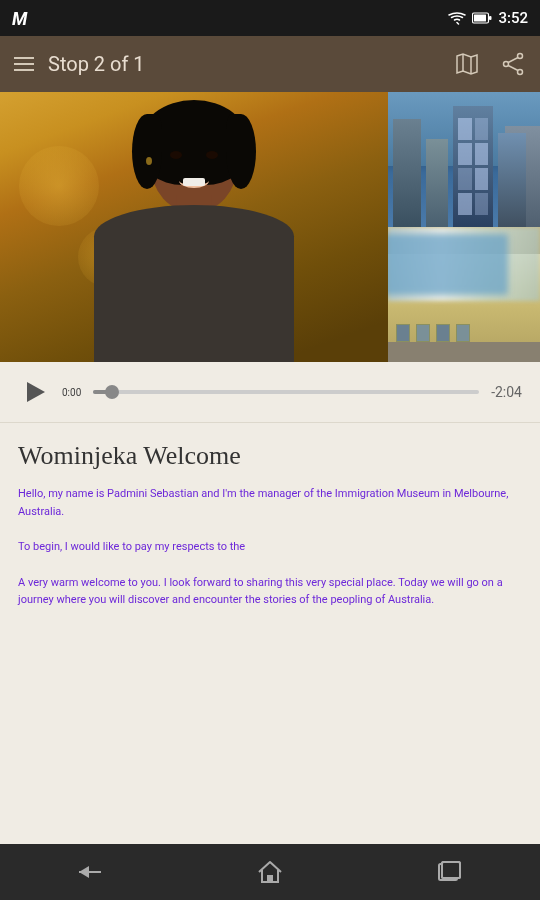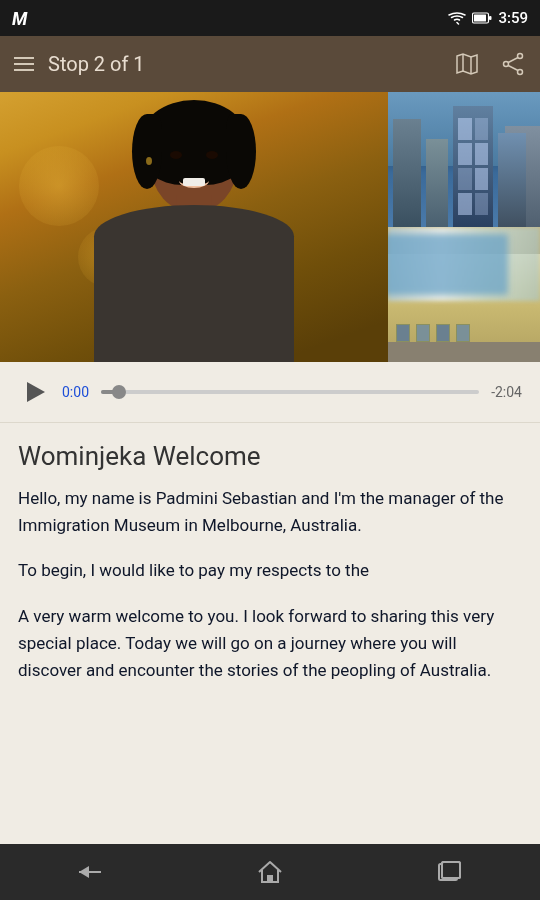--- a/index.html
+++ b/index.html
@@ -142,22 +142,22 @@
     }
     .play-icon {
       width: 0;
       height: 0;
       border-top: 10px solid transparent;
       border-bottom: 10px solid transparent;
       border-left: 18px solid #555;
       margin-left: 3px;
     }
     .audio-time-start {
-      color: #1d4ed8;
-      font-size: 14px;
+      color: #404040;
+      font-size: 10px;
       flex-shrink: 0;
     }
     .audio-track {
       flex: 1;
       position: relative;
       height: 4px;
       background: #ccc;
       border-radius: 2px;
       display: flex;
       align-items: center;
@@ -189,25 +189,26 @@
       flex: 1;
       padding: 18px 18px 10px;
       overflow-y: auto;
       background: #f0ece4;
     }
     .content-title {
       font-size: 26px;
       font-weight: 400;
       color: #333;
       margin-bottom: 14px;
+      font-family: Liberation Serif, serif;
     }
     .content-body {
-      font-size: 17px;
+      font-size: 11px;
       line-height: 1.6;
-      color: #0f172a;
+      color: #6d28d9;
     }
     .content-body p {
       margin-bottom: 18px;
     }
 
     
     .bottom-nav {
       height: 56px;
       background: #2a2a2a;
       display: flex;
@@ -276,21 +277,21 @@
       <path d="M6.5 8 Q9 6.5 11.5 8" stroke="white" stroke-width="1.5" fill="none" stroke-linecap="round"></path>
       <path d="M3.5 5.5 Q9 2.5 14.5 5.5" stroke="white" stroke-width="1.5" fill="none" stroke-linecap="round"></path>
       <path d="M1 3 Q9 -1 17 3" stroke="white" stroke-width="1.5" fill="none" stroke-linecap="round"></path>
     </svg>
 
     <svg width="20" height="12" viewBox="0 0 20 12" fill="none">
       <rect x="0.5" y="1" width="16" height="10" rx="1.5" stroke="white" stroke-width="1.2"></rect>
       <rect x="2" y="2.5" width="12" height="7" rx="0.5" fill="white"></rect>
       <rect x="17" y="4" width="2.5" height="4" rx="1" fill="white"></rect>
     </svg>
-    <span class="status-time">3:59</span>
+    <span class="status-time">3:52</span>
   </div>
 </div>
 
 <div class="app-bar">
   <div class="app-bar-menu">
     <span></span>
     <span></span>
     <span></span>
   </div>
   <span class="app-bar-title">Stop 2 of 1</span>

